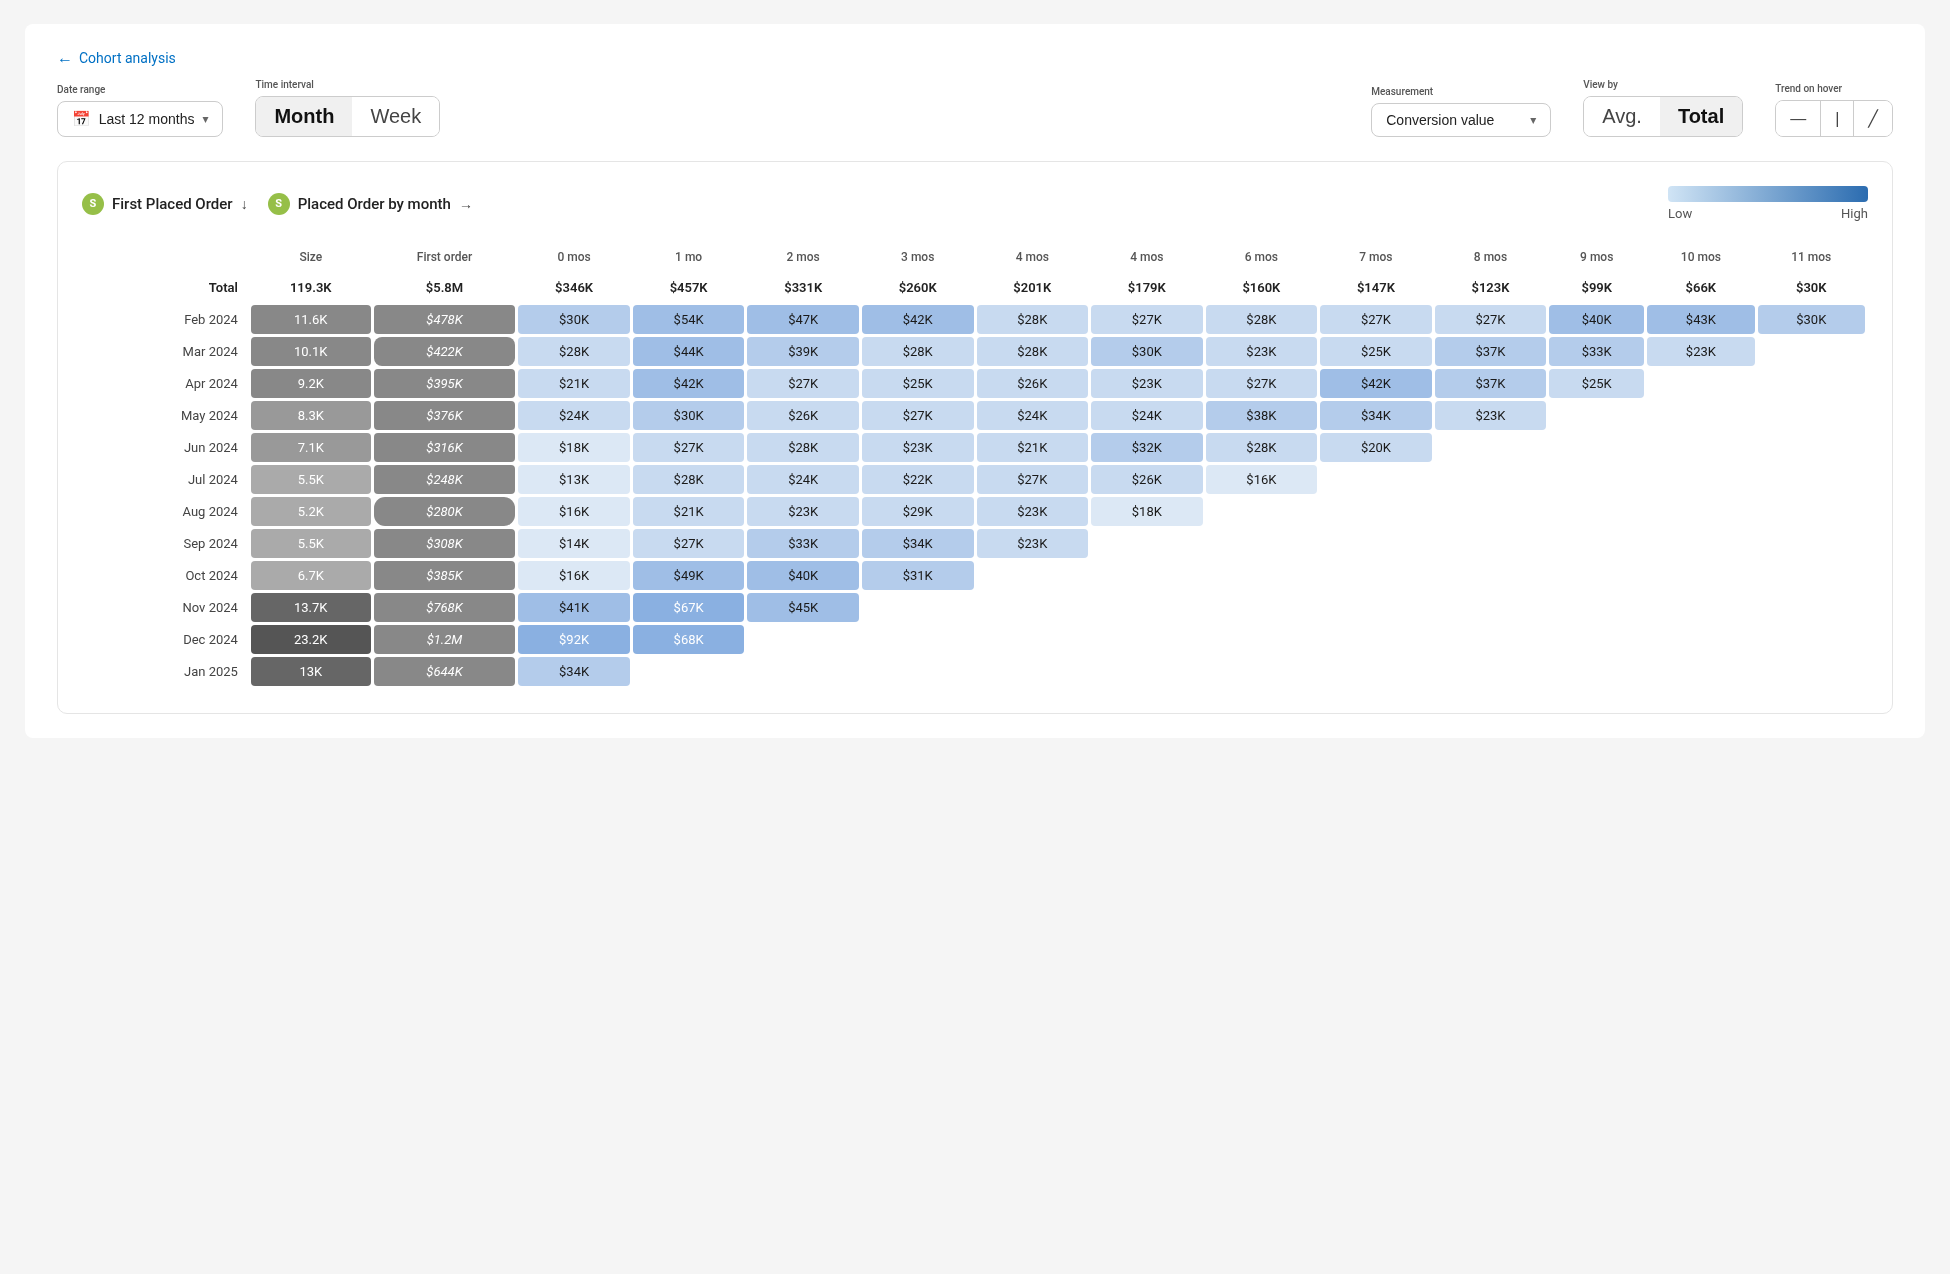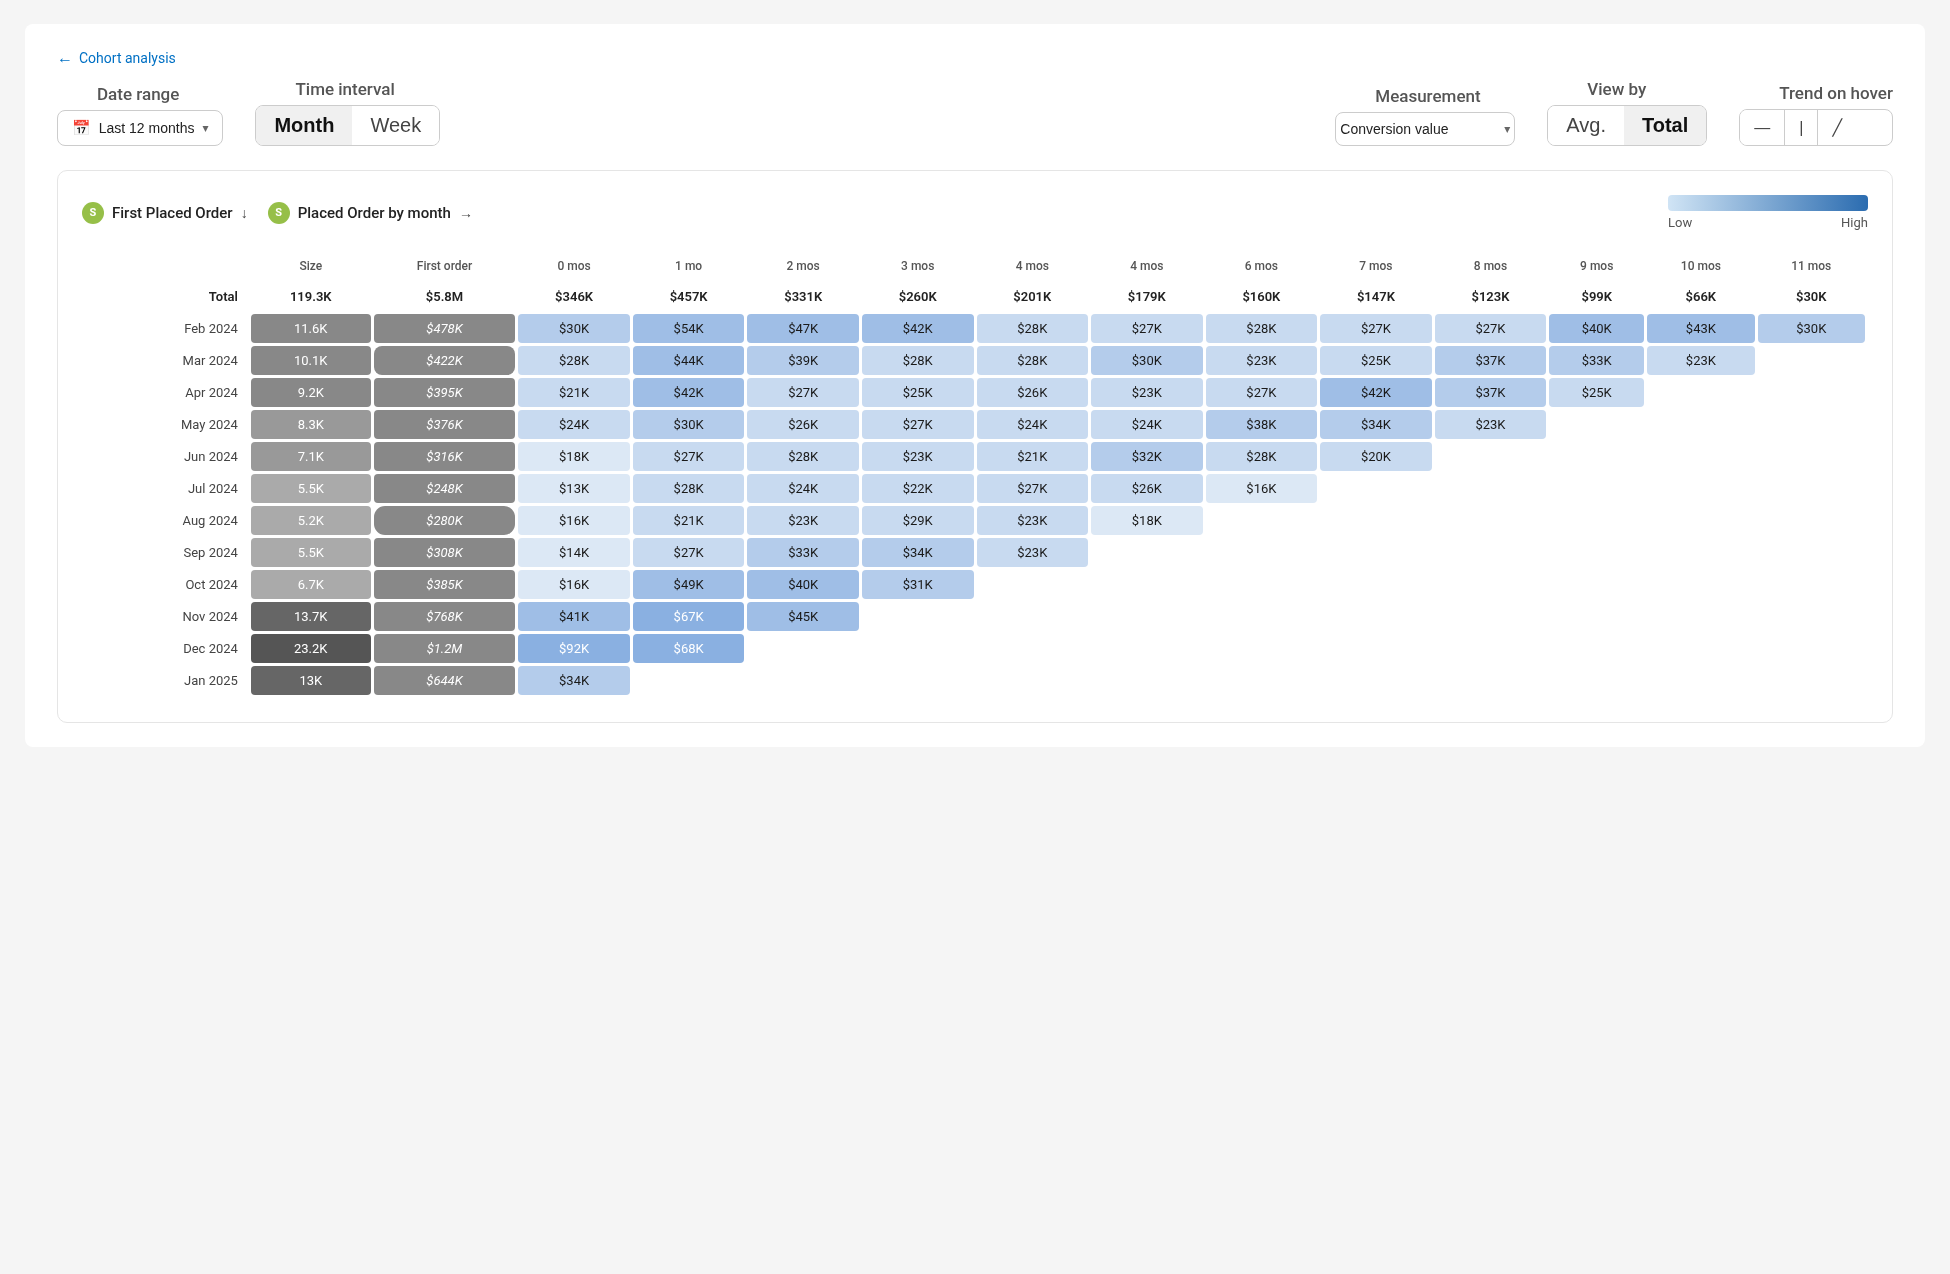--- a/index.html
+++ b/index.html
@@ -72,21 +72,21 @@
       font-weight: 600;
       cursor: pointer;
     }
     .filters-row {
       display: flex;
       align-items: flex-end;
       gap: 32px;
       margin-bottom: 24px;
     }
     .filter-group { display: flex; flex-direction: column; gap: 6px; }
-    .filter-label { font-size: 17px; color: #555; font-weight: 500; margin-left: 40px; }
+    .filter-label { font-size: 10px; color: #555; font-weight: 500; }
     .date-btn {
       display: flex;
       align-items: center;
       gap: 8px;
       border: 1px solid #ccc;
       border-radius: 8px;
       background: #fff;
       padding: 8px 14px;
       font-size: 14px;
       cursor: pointer;
@@ -113,21 +113,21 @@
       font-weight: 600;
       color: #111;
     }
     .measurement-group { margin-left: auto; }
     .measurement-btn {
       display: flex;
       align-items: center;
       border: 1px solid #ccc;
       border-radius: 8px;
       background: #fff;
-      padding: 8px 4px;
+      padding: 8px 14px;
       font-size: 14px;
       cursor: pointer;
       color: #222;
       min-width: 180px;
     }
     .view-by-group { }
     .trend-group { }
     .trend-btns {
       display: flex;
       border: 1px solid #ccc;

